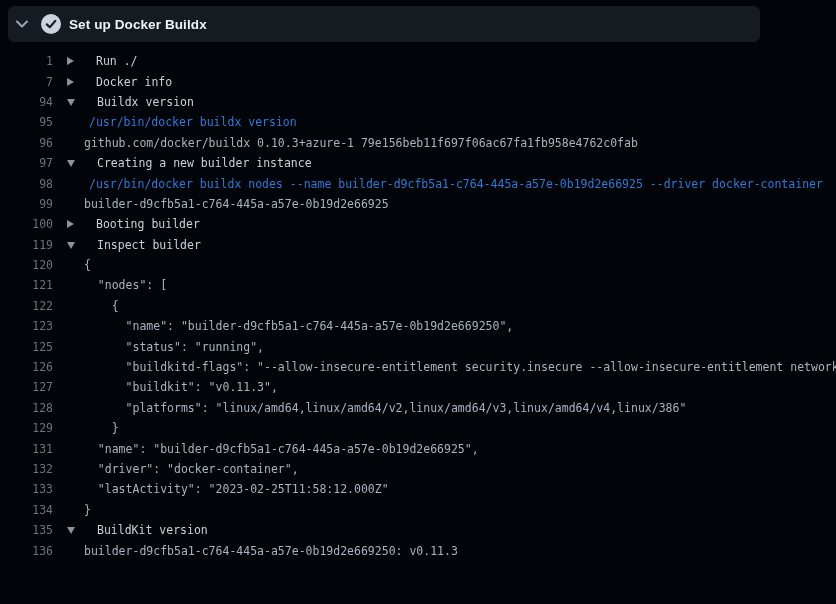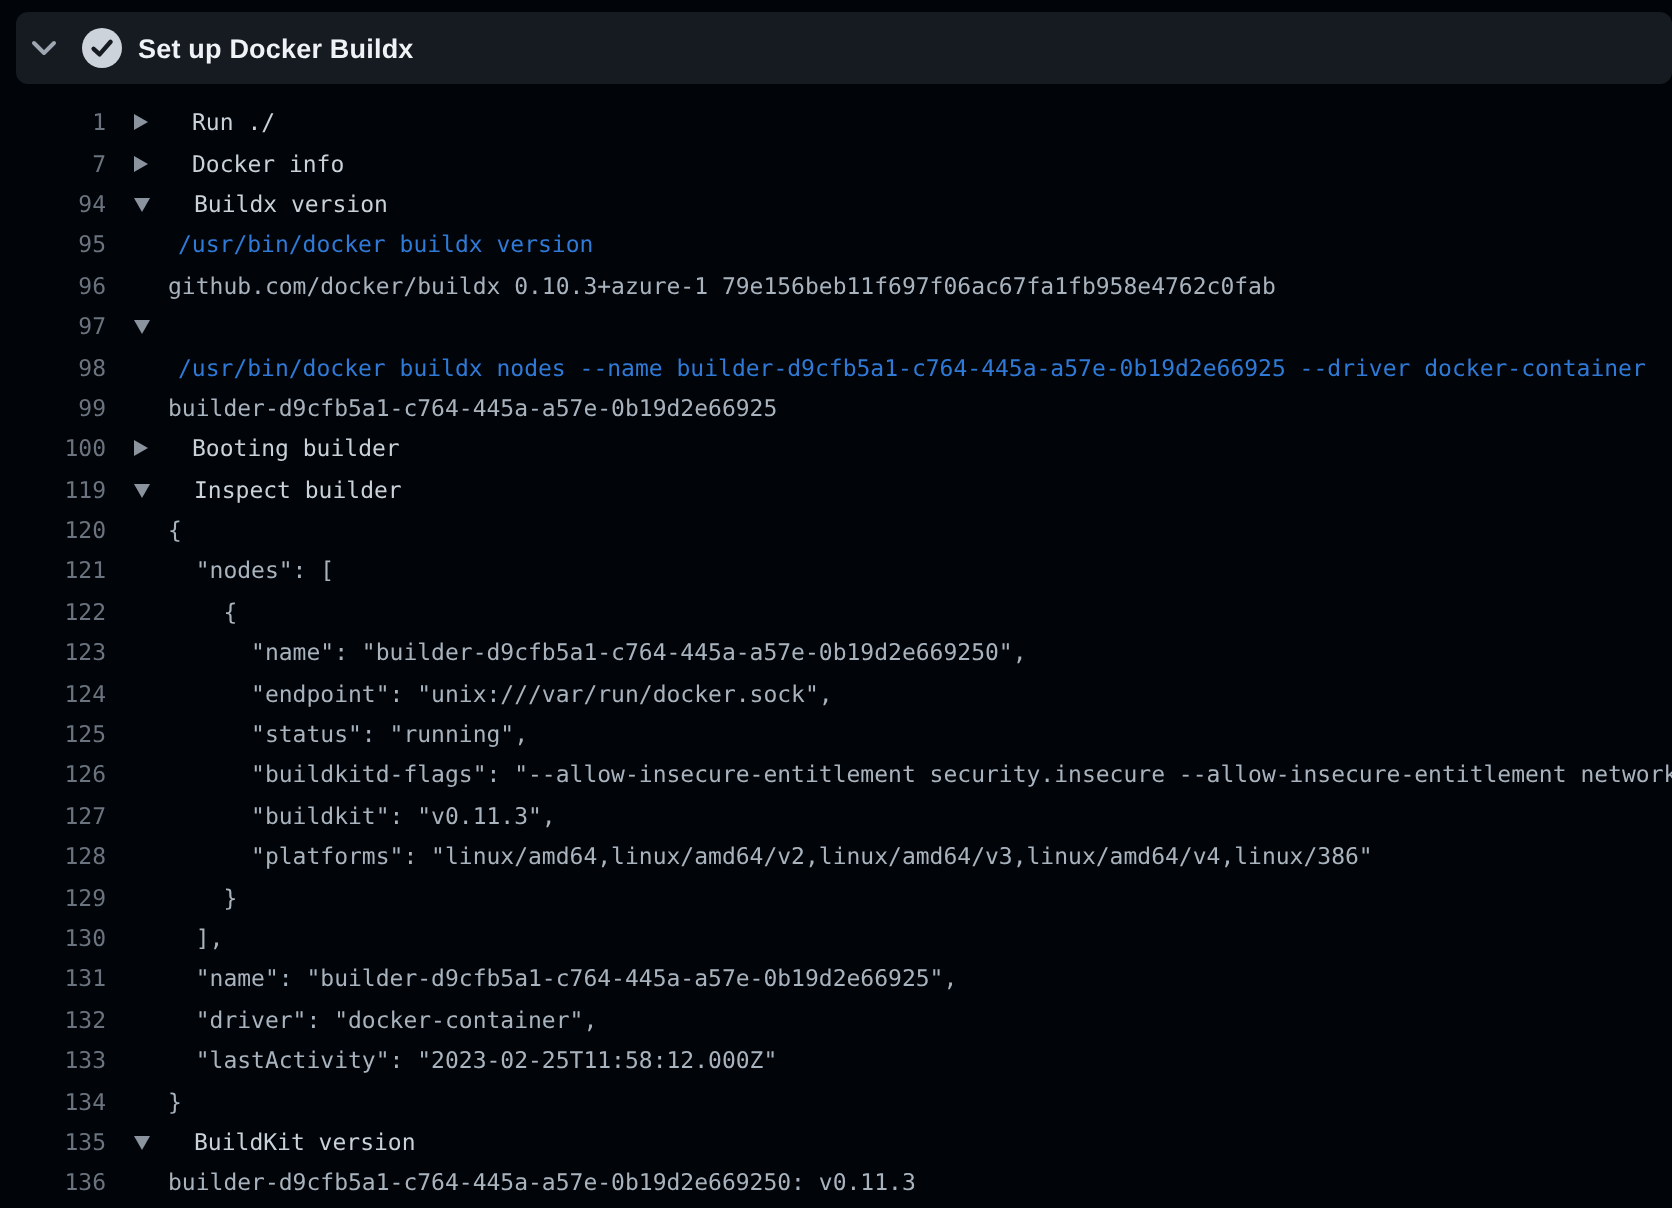--- a/index.html
+++ b/index.html
@@ -4,21 +4,21 @@
 <style>
   html, body { margin: 0; padding: 0; }
   body {
     width: 836px; height: 604px;
     background: #010409;
     overflow: hidden;
     position: relative;
     font-family: "DejaVu Sans Mono", monospace;
   }
   .step-header {
-    position: absolute; top: 6px; left: 8px; width: 828px; height: 36px;
+    position: absolute; top: 6px; left: 8px; width: 752px; height: 36px;
     background: #161b22;
     border-radius: 6px;
     display: flex; align-items: center;
     box-sizing: border-box;
     padding-left: 7px;
     cursor: pointer;
   }
   .chev { flex: none; display: flex; align-items: center; }
   .check { flex: none; margin-left: 12px; display: flex; align-items: center; }
   .step-title {
@@ -83,20 +83,21 @@
       <span class="num">95</span>
       <span class="text cmd">/usr/bin/docker buildx version</span>
     </div>
     <div class="row">
       <span class="num">96</span>
       <span class="text plain">github.com/docker/buildx 0.10.3+azure-1 79e156beb11f697f06ac67fa1fb958e4762c0fab</span>
     </div>
     <div class="row group">
       <span class="num">97</span>
       <span class="tri down"></span>
+      <span class="grp">Creating a new builder instance</span>
     </div>
     <div class="row">
       <span class="num">98</span>
       <span class="text cmd">/usr/bin/docker buildx nodes --name builder-d9cfb5a1-c764-445a-a57e-0b19d2e66925 --driver docker-container</span>
     </div>
     <div class="row">
       <span class="num">99</span>
       <span class="text plain">builder-d9cfb5a1-c764-445a-a57e-0b19d2e66925</span>
     </div>
     <div class="row group">
@@ -119,46 +120,38 @@
     </div>
     <div class="row">
       <span class="num">122</span>
       <span class="text plain">    {</span>
     </div>
     <div class="row">
       <span class="num">123</span>
       <span class="text plain">      "name": "builder-d9cfb5a1-c764-445a-a57e-0b19d2e669250",</span>
     </div>
     <div class="row">
-      <span class="num">124</span>
-      <span class="text plain">      "endpoint": "unix:///var/run/docker.sock",</span>
-    </div>
-    <div class="row">
       <span class="num">125</span>
       <span class="text plain">      "status": "running",</span>
     </div>
     <div class="row">
       <span class="num">126</span>
       <span class="text plain">      "buildkitd-flags": "--allow-insecure-entitlement security.insecure --allow-insecure-entitlement network.host",</span>
     </div>
     <div class="row">
       <span class="num">127</span>
       <span class="text plain">      "buildkit": "v0.11.3",</span>
     </div>
     <div class="row">
       <span class="num">128</span>
       <span class="text plain">      "platforms": "linux/amd64,linux/amd64/v2,linux/amd64/v3,linux/amd64/v4,linux/386"</span>
     </div>
     <div class="row">
       <span class="num">129</span>
       <span class="text plain">    }</span>
-    </div>
-    <div class="row">
-      <span class="num">130</span>
-      <span class="text plain">  ],</span>
     </div>
     <div class="row">
       <span class="num">131</span>
       <span class="text plain">  "name": "builder-d9cfb5a1-c764-445a-a57e-0b19d2e66925",</span>
     </div>
     <div class="row">
       <span class="num">132</span>
       <span class="text plain">  "driver": "docker-container",</span>
     </div>
     <div class="row">

